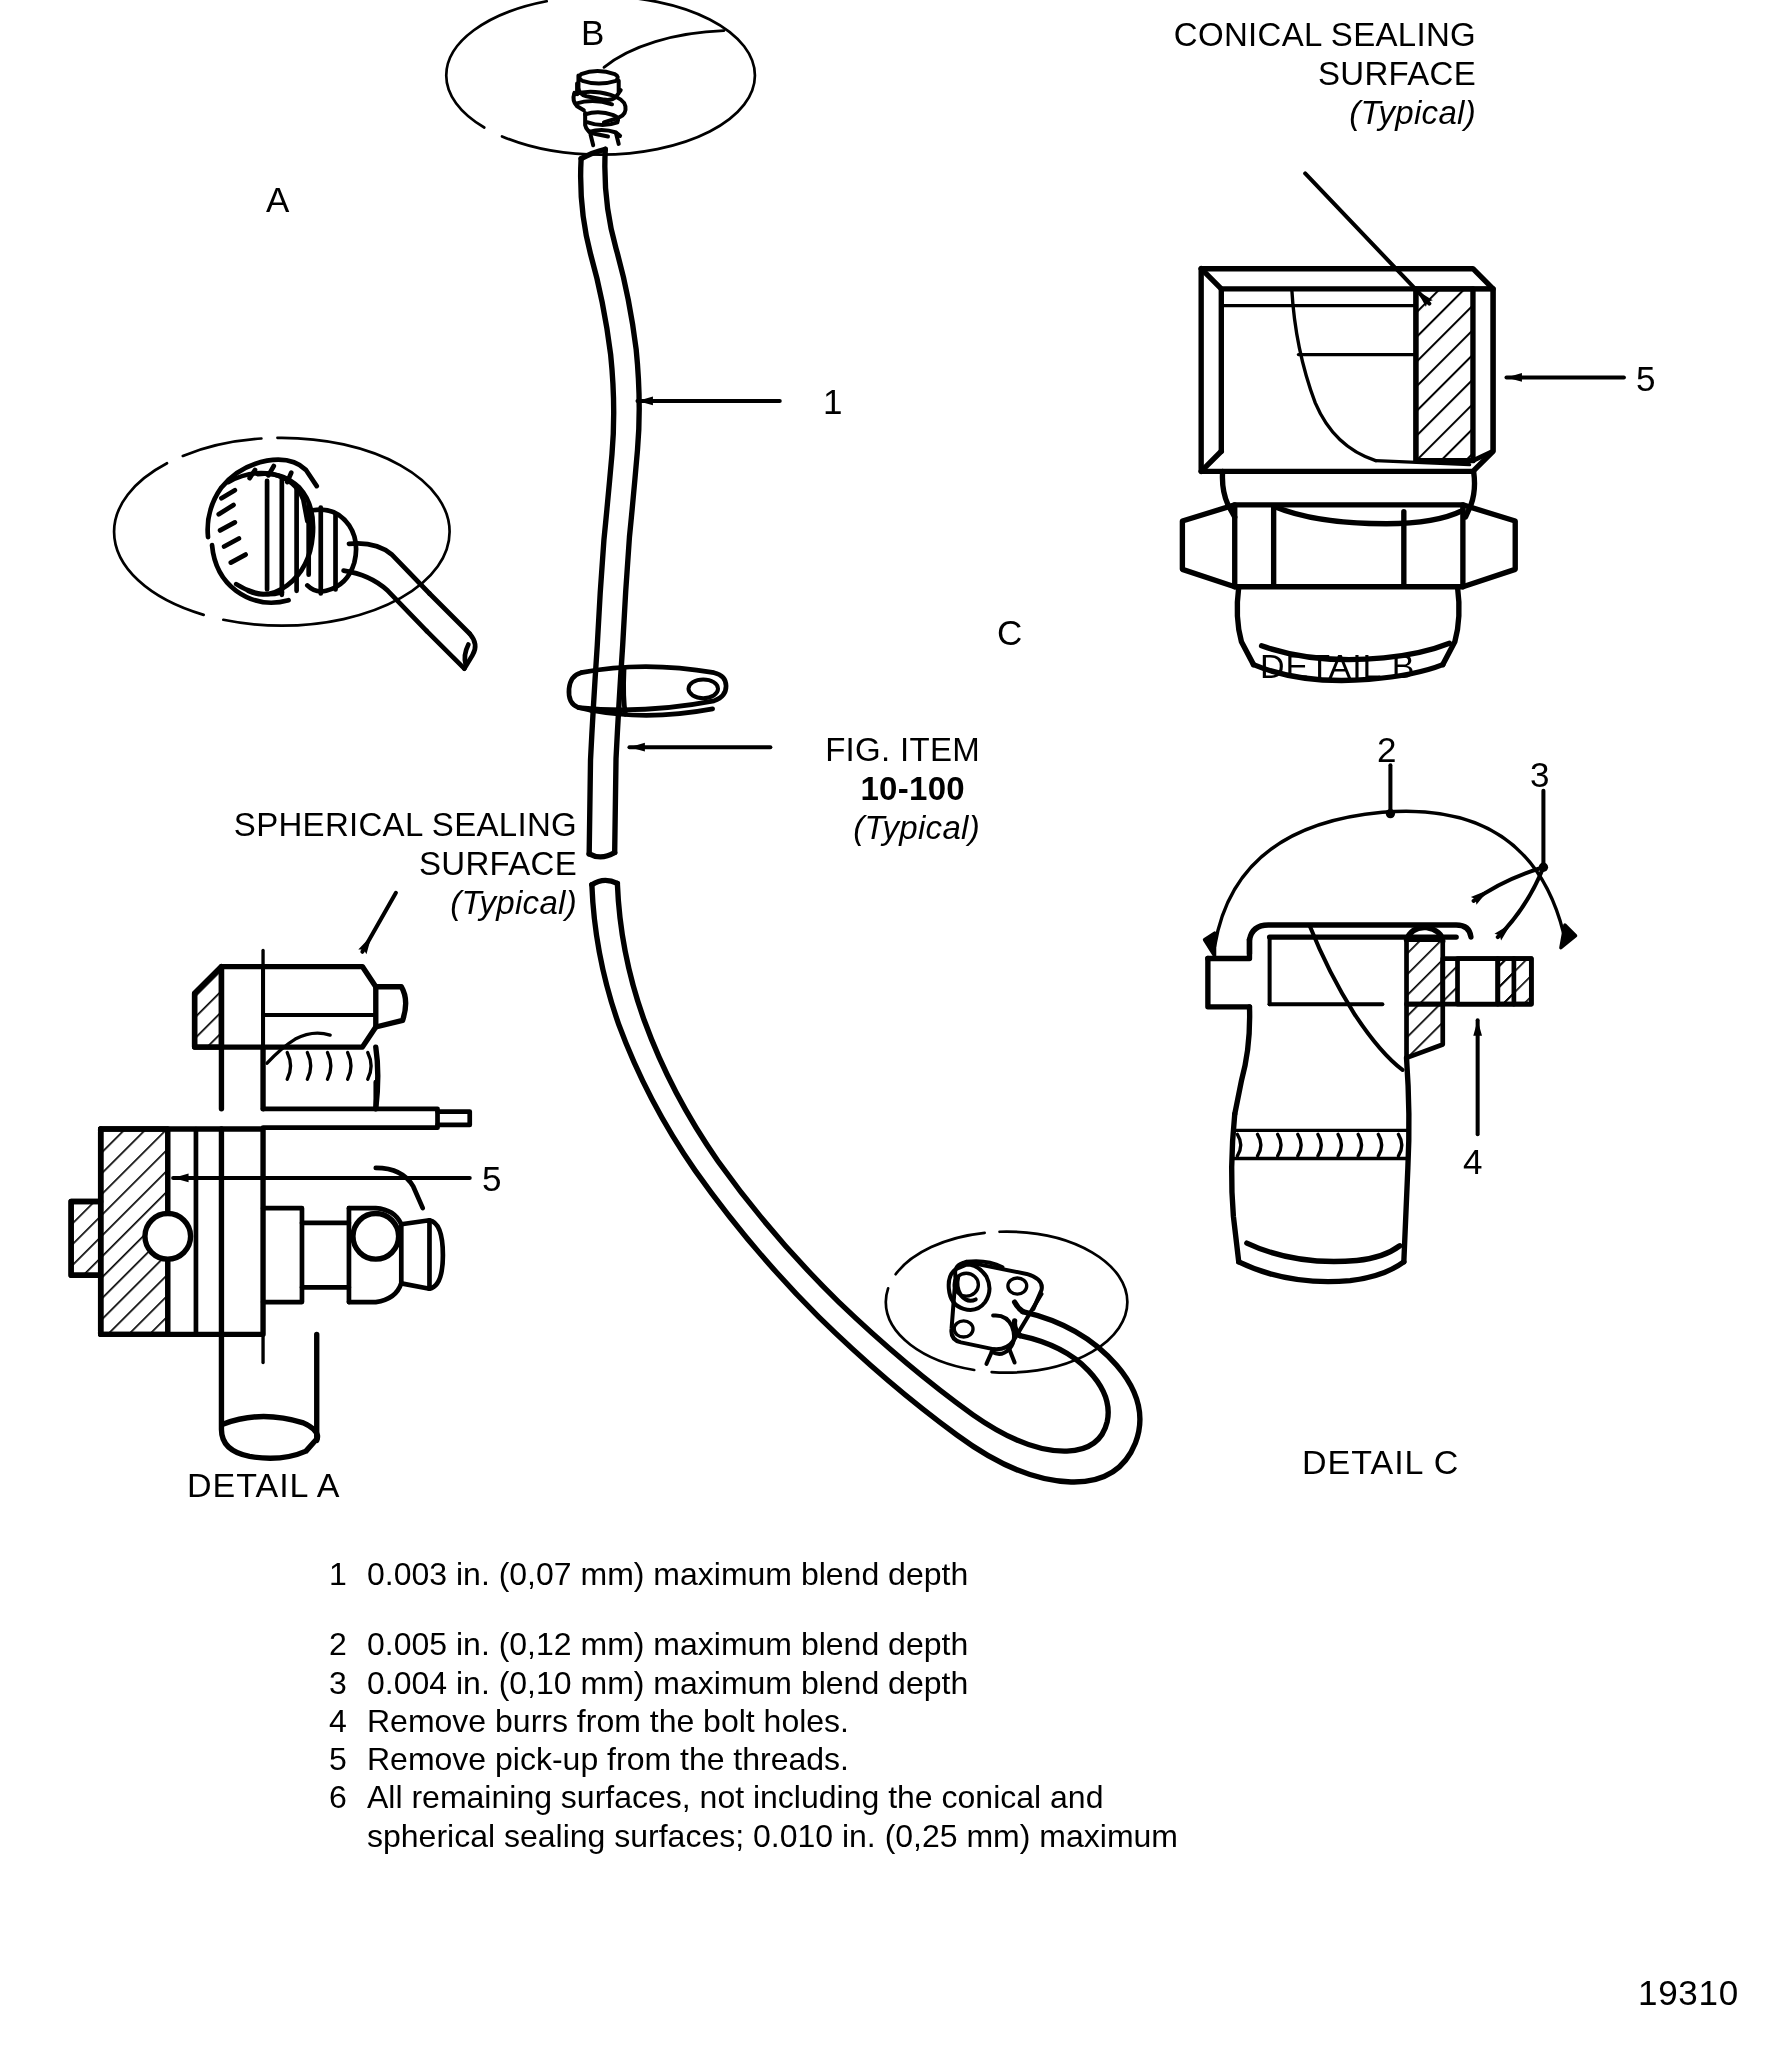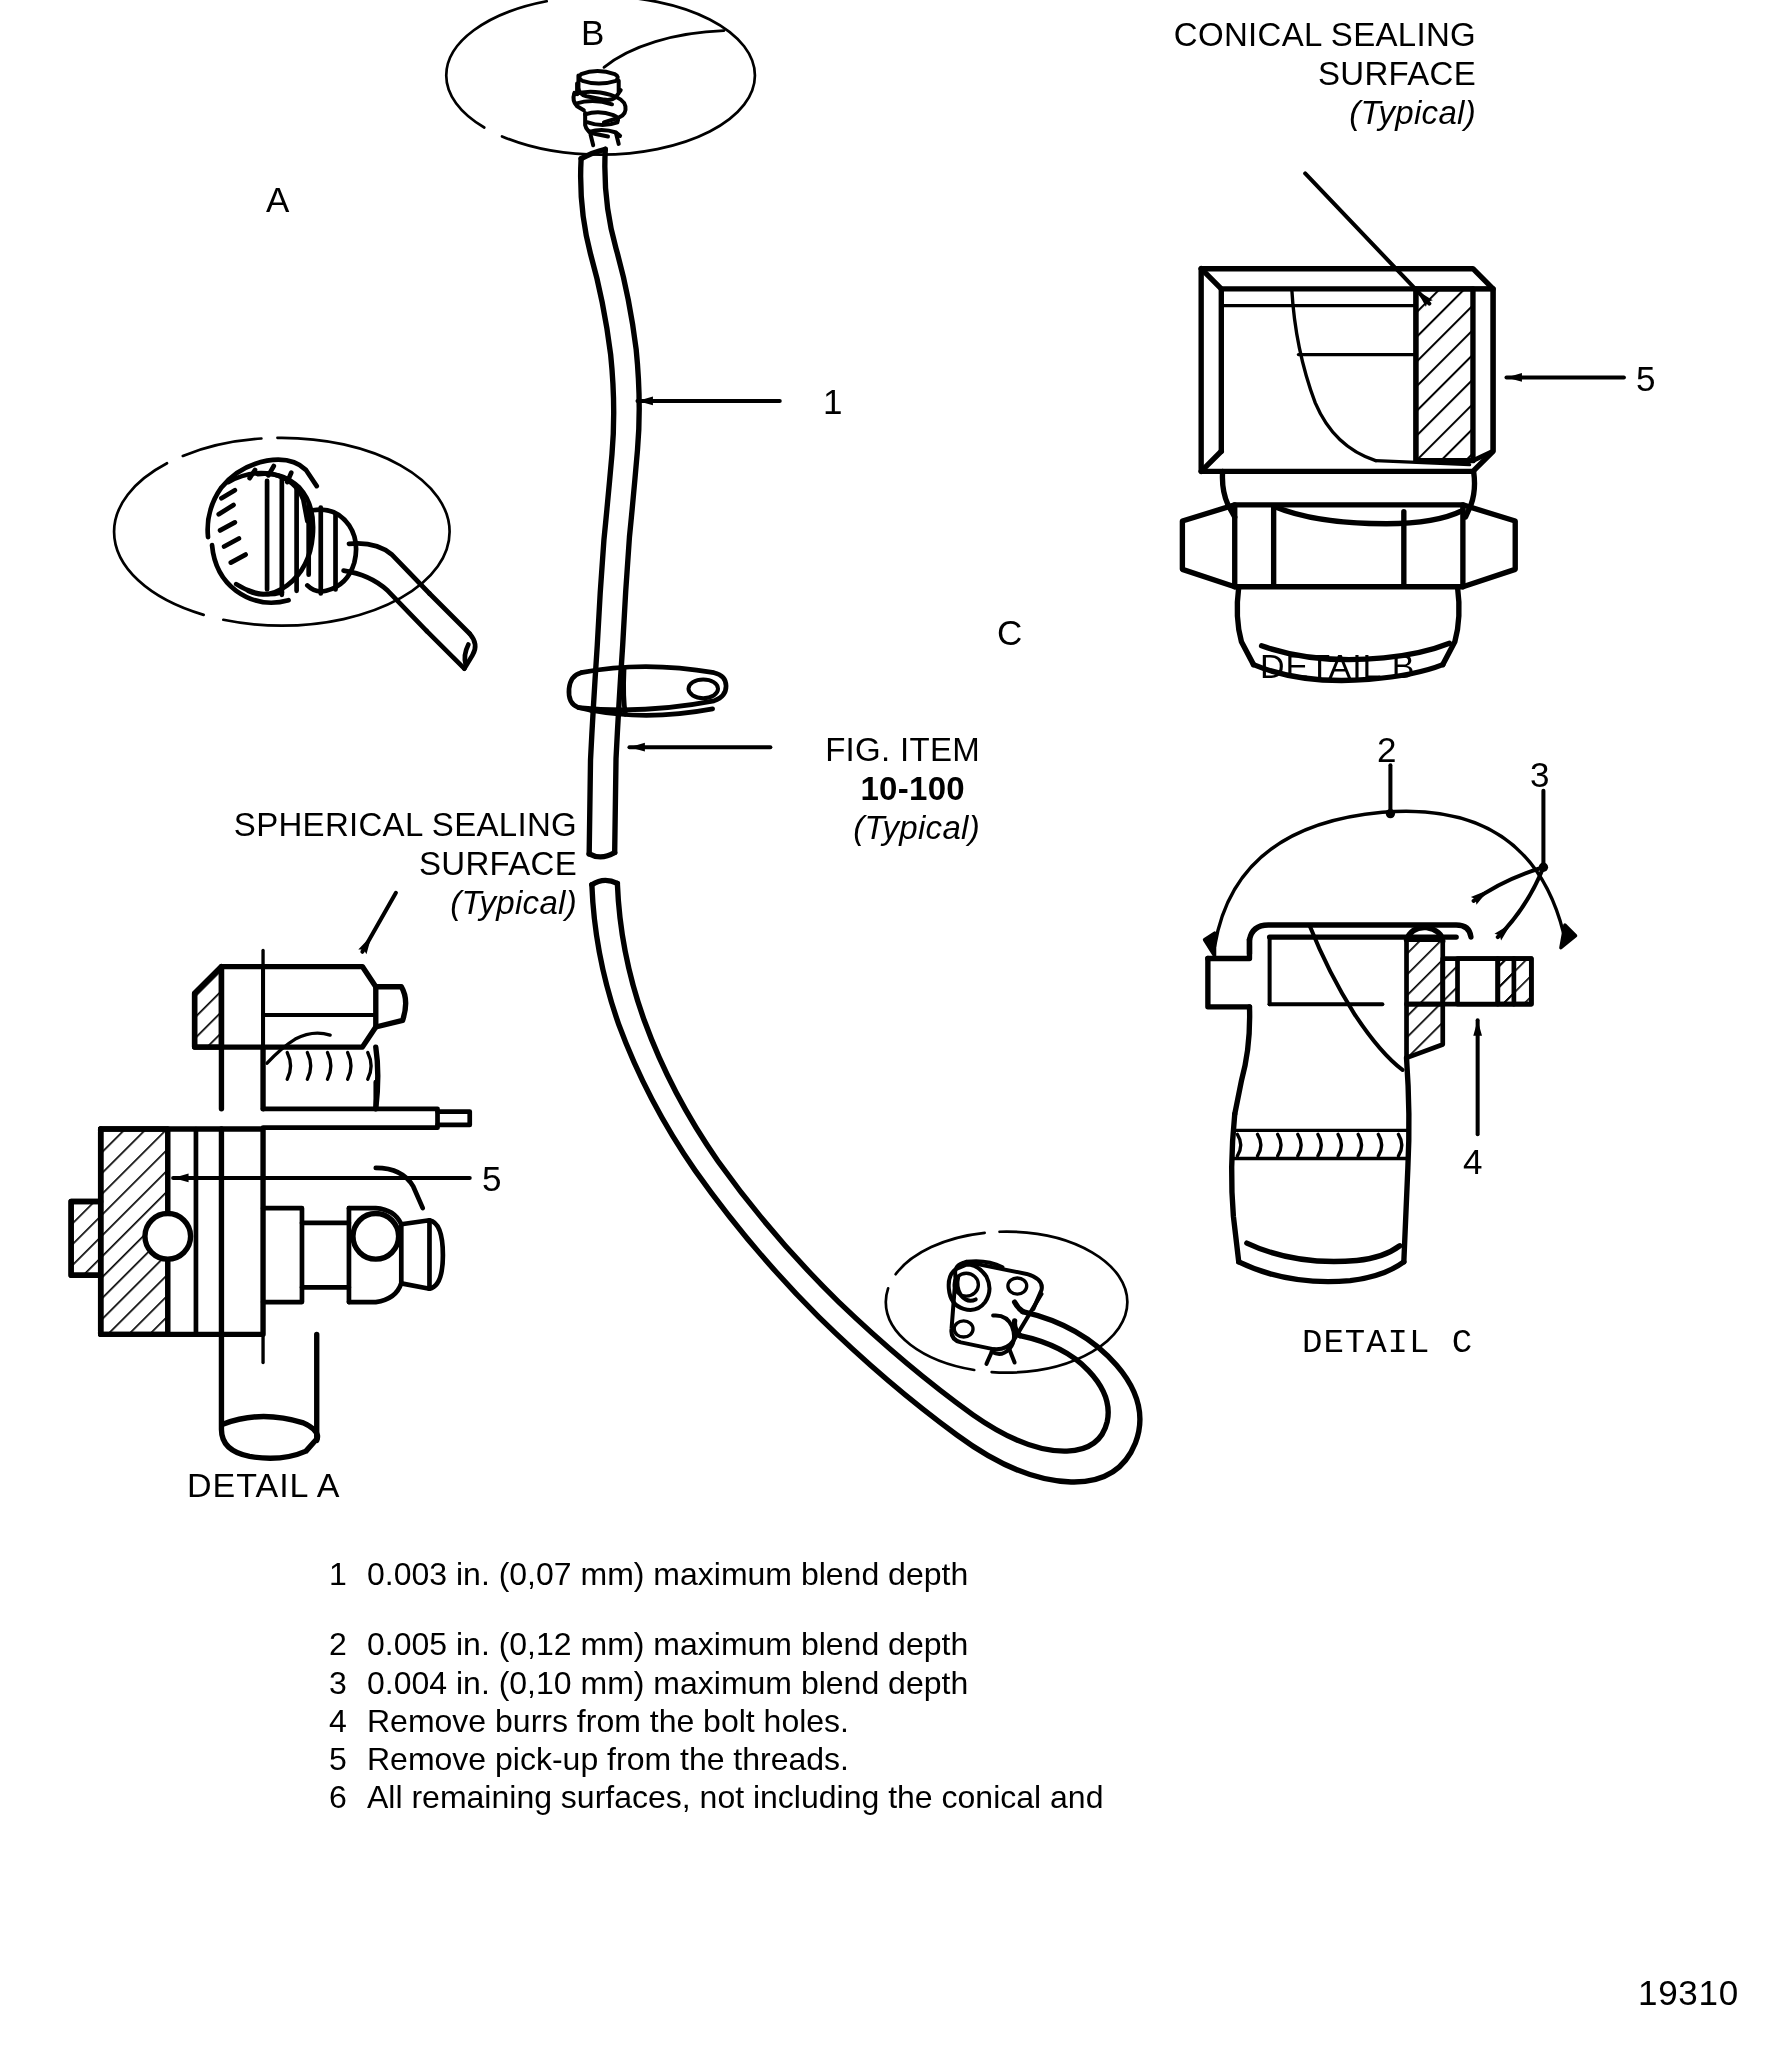--- a/index.html
+++ b/index.html
@@ -404,21 +404,21 @@
 
   <div class="txt leader-num" style="left:823px; top:381px;">1</div>
   <div class="txt leader-num" style="left:482px; top:1158px;">5</div>
   <div class="txt leader-num" style="left:1636px; top:358px;">5</div>
   <div class="txt leader-num" style="left:1377px; top:729px;">2</div>
   <div class="txt leader-num" style="left:1530px; top:754px;">3</div>
   <div class="txt leader-num" style="left:1463px; top:1141px;">4</div>
 
   <div class="txt detail-lbl" style="left:187px; top:1465px;">DETAIL A</div>
   <div class="txt detail-lbl" style="left:1260px; top:646px;">DETAIL B</div>
-  <div class="txt detail-lbl" style="left:1302px; top:1323px;font-family:Liberation Mono, monospace;">DETAIL C</div>
+  <div class="txt detail-lbl" style="left:1302px; top:1442px;">DETAIL C</div>
 
   <div id="legend-block">
     <div class="leg-row">
       <div class="legend leg-num">1</div>
       <div class="legend leg-txt">0.003 in. (0,07 mm) maximum blend depth</div>
     </div>
     <div class="leg-gap"></div>
     <div class="leg-gap"></div>
     <div class="leg-row">
       <div class="legend leg-num">2</div>
@@ -433,18 +433,22 @@
       <div class="legend leg-txt">Remove burrs from the bolt holes.</div>
     </div>
     <div class="leg-row">
       <div class="legend leg-num">5</div>
       <div class="legend leg-txt">Remove pick-up from the threads.</div>
     </div>
     <div class="leg-row">
       <div class="legend leg-num">6</div>
       <div class="legend leg-txt">All remaining surfaces, not including the conical and</div>
     </div>
+    <div class="leg-row">
+      <div class="legend leg-num"></div>
+      <div class="legend leg-txt">spherical sealing surfaces; 0.010 in. (0,25 mm) maximum</div>
+    </div>
   </div>
 
   <div class="txt dwgnum" style="left:1638px; top:1972px;">19310</div>
 
 </div>
 
 
 </body></html>

